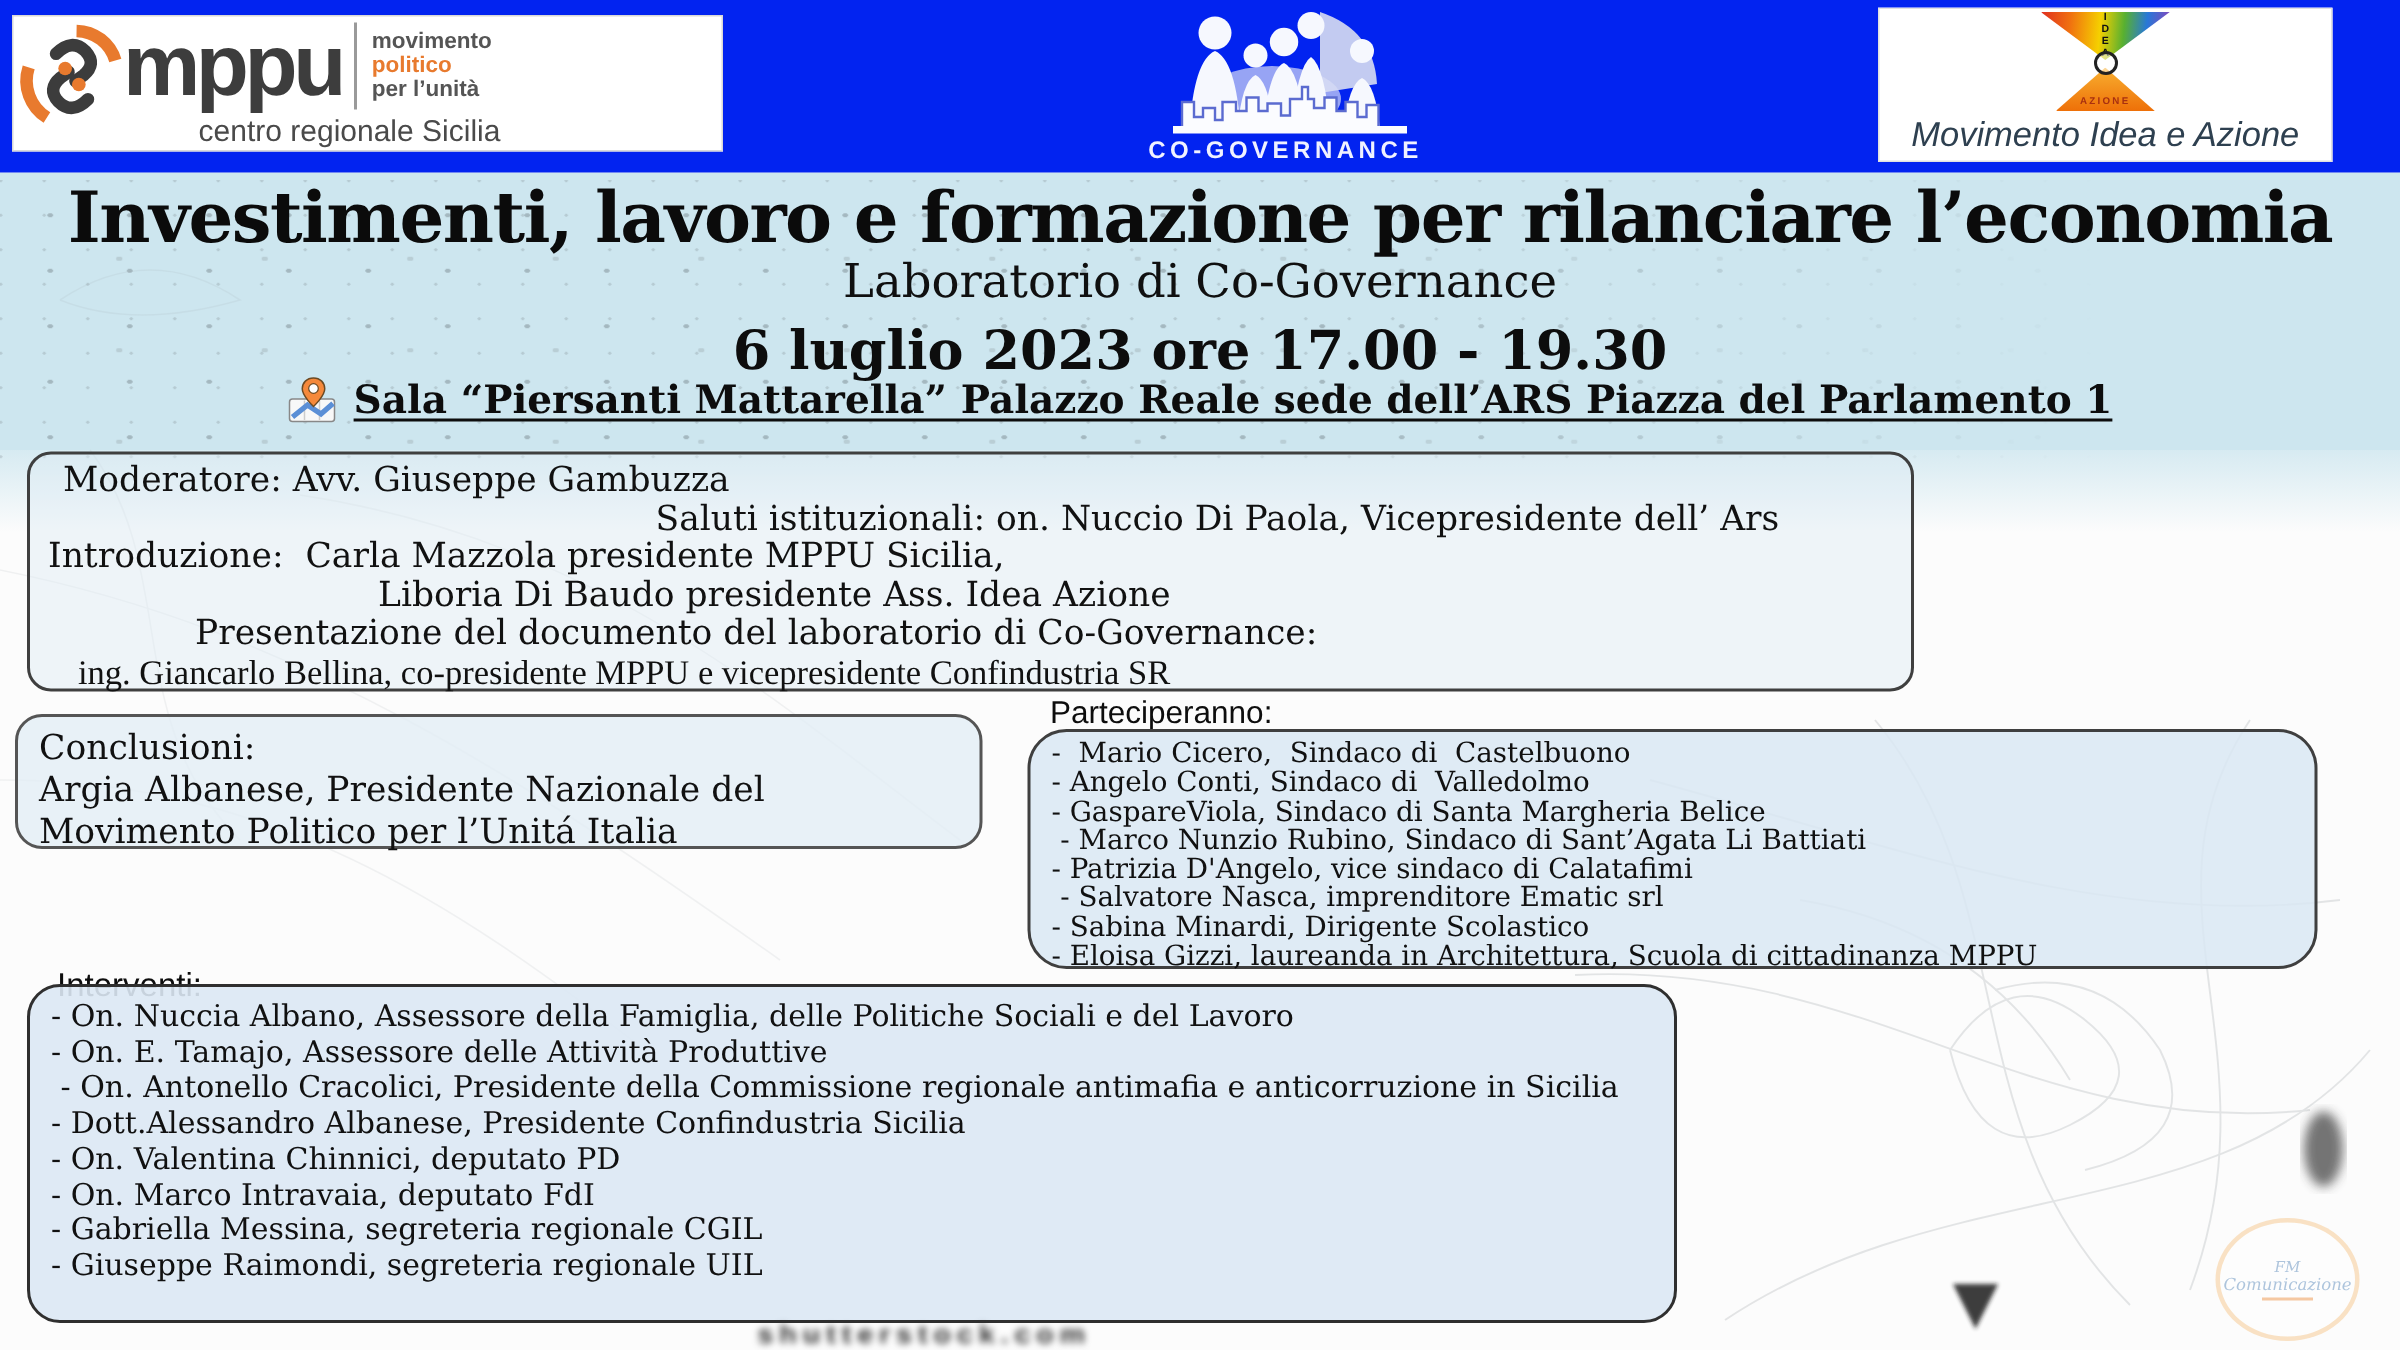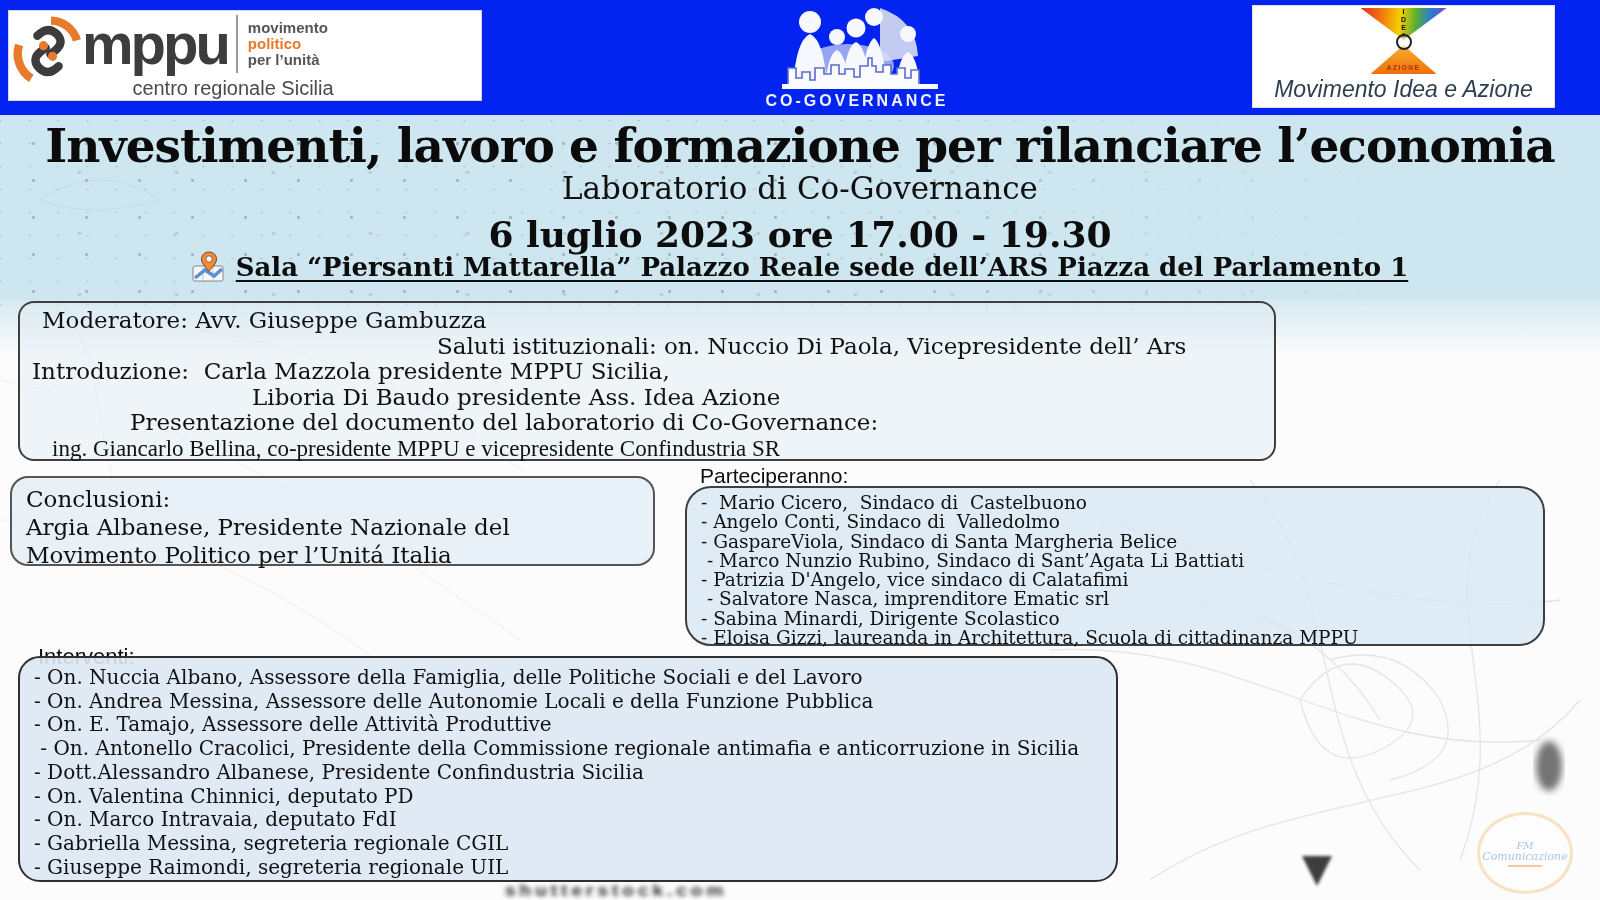--- a/index.html
+++ b/index.html
@@ -222,21 +222,20 @@
     <div class="item"> - Marco Nunzio Rubino, Sindaco di Sant’Agata Li Battiati</div>
     <div class="item">- Patrizia D'Angelo, vice sindaco di Calatafimi</div>
     <div class="item"> - Salvatore Nasca, imprenditore Ematic srl</div>
     <div class="item">- Sabina Minardi, Dirigente Scolastico</div>
     <div class="item">- Eloisa Gizzi, laureanda in Architettura, Scuola di cittadinanza MPPU</div>
   </div>
 
   <div class="section-head int-head">Interventi:</div>
   <div class="box int-box">
     <div class="item">- On. Nuccia Albano, Assessore della Famiglia, delle Politiche Sociali e del Lavoro</div>
-    <div class="item">- On. Andrea Messina, Assessore delle Autonomie Locali e della Funzione Pubblica</div>
     <div class="item">- On. E. Tamajo, Assessore delle Attività Produttive</div>
     <div class="item"> - On. Antonello Cracolici, Presidente della Commissione regionale antimafia e anticorruzione in Sicilia</div>
     <div class="item">- Dott.Alessandro Albanese, Presidente Confindustria Sicilia</div>
     <div class="item">- On. Valentina Chinnici, deputato PD</div>
     <div class="item">- On. Marco Intravaia, deputato FdI</div>
     <div class="item">- Gabriella Messina, segreteria regionale CGIL</div>
     <div class="item">- Giuseppe Raimondi, segreteria regionale UIL</div>
   </div>
 
   <div class="watermark">shutterstock.com</div>

